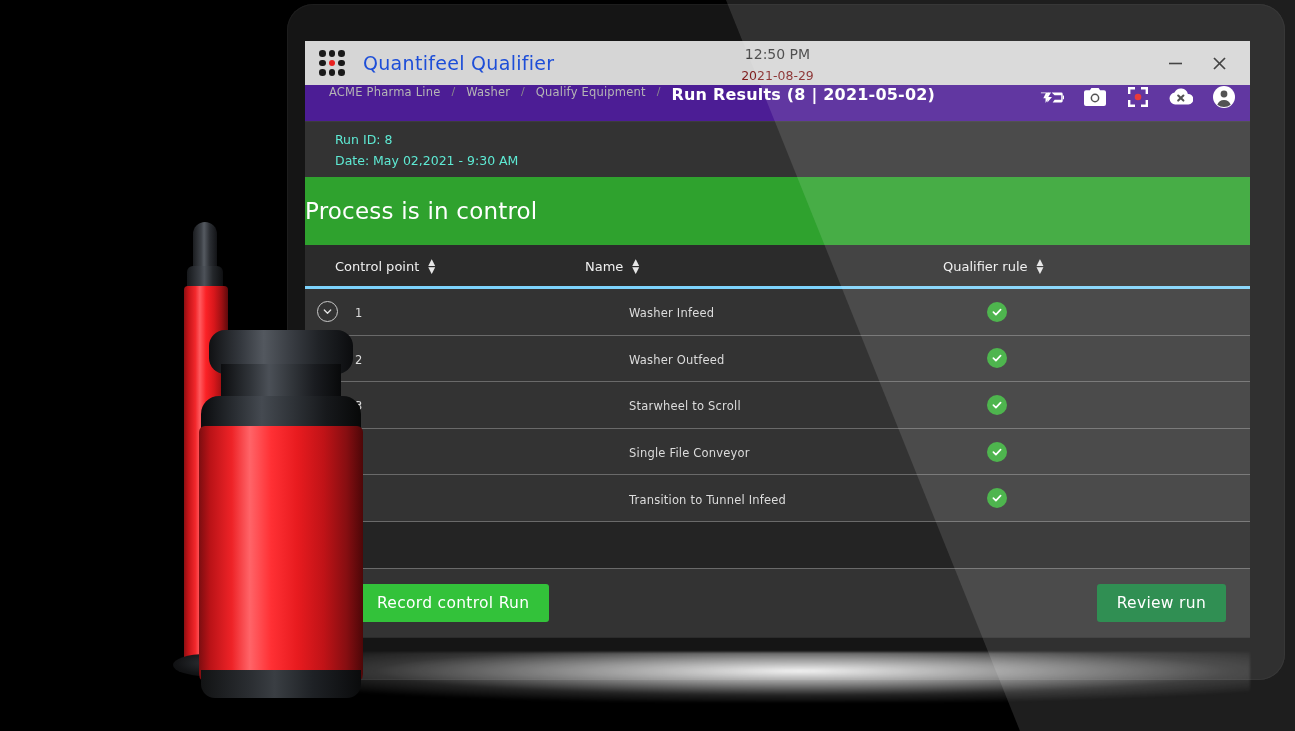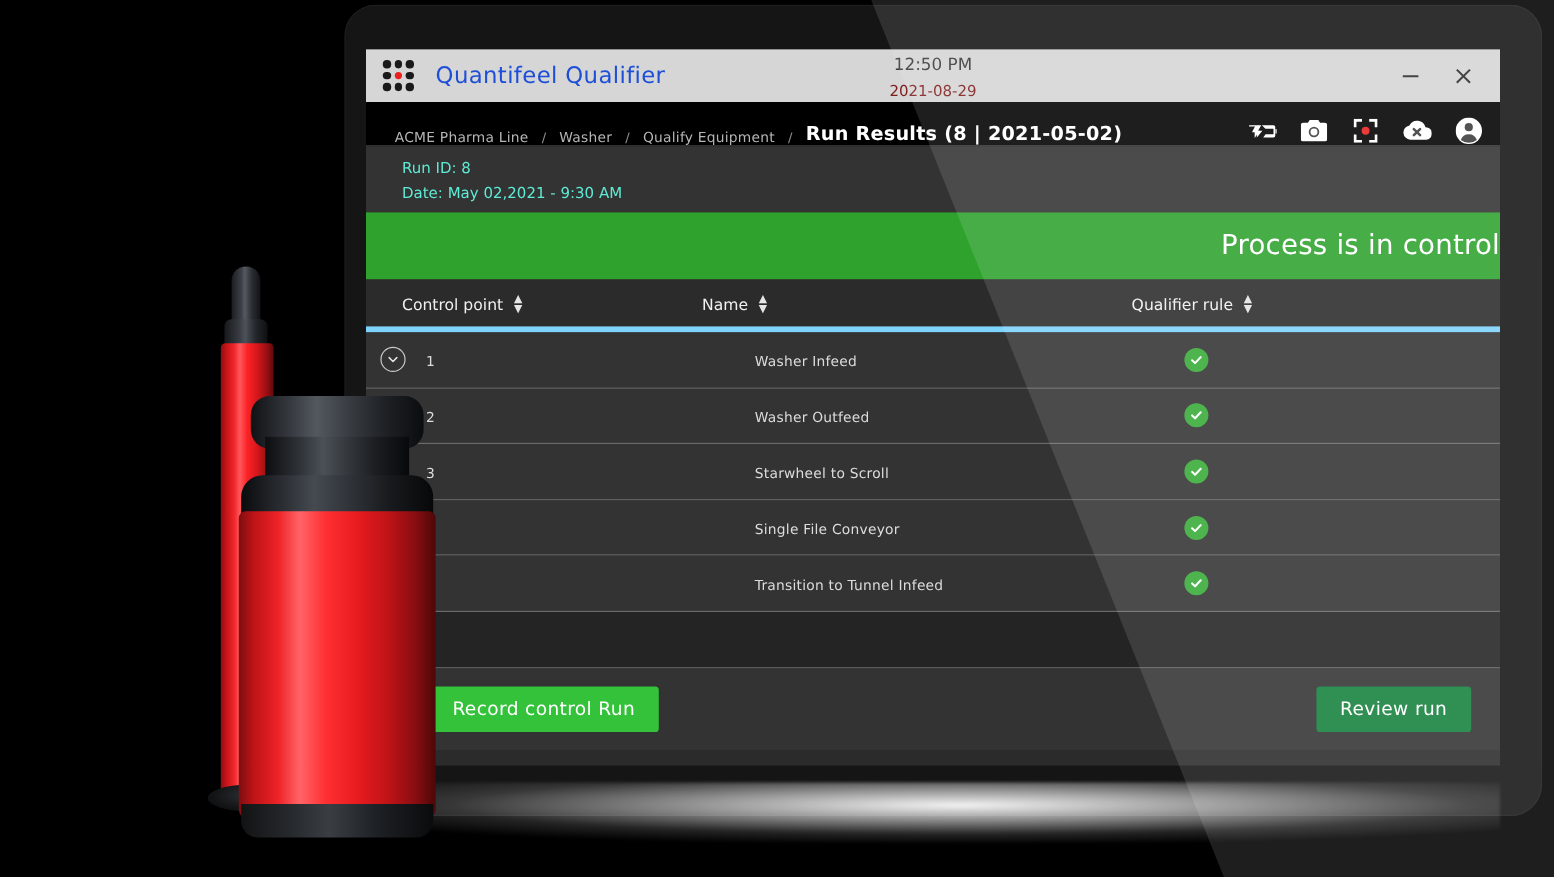--- a/index.html
+++ b/index.html
@@ -101,23 +101,23 @@
   .wbtn {
     width: 30px; height: 30px;
     display: flex; align-items: center; justify-content: center;
     color: #2b2b2b; font-size: 19px; line-height: 1; cursor: default;
   }
   .wbtn svg { display:block; }
 
   
   #breadcrumb-bar {
     height: 37px;
-    background: #000000;
+    background: #4c1d95;
     display: flex;
-    align-items: flex-end;
+    align-items: flex-start;
     padding: 0 14px 0 24px;
     border-bottom: 1px solid #3c3c3c;
   }
   .crumb { font-size: 11.5px; color: #b5b5b5; white-space: nowrap; letter-spacing: .2px; }
   .crumb.current { color: #ffffff; font-size: 16px; font-weight: bold; }
   .crumb-sep { font-size: 11px; color: #8c8c8c; margin: 0 11px; }
 
   #toolbar-icons { margin-left: auto; display: flex; align-items: center; gap: 19px; }
   .tbicon { width: 24px; height: 24px; display:flex; align-items:center; justify-content:center; color:#fff; }
   .tbicon svg { display:block; }
@@ -125,45 +125,45 @@
   
   #run-info {
     height: 55px;
     background: #333333;
     padding: 8px 0 0 30px;
   }
   #run-info div { font-size: 12.5px; color: #5eead4; line-height: 1.65; }
 
   
   #status-banner {
-    height: 56px;
+    height: 68px;
     background: #2fa22e;
     display: flex;
     align-items: center;
-    justify-content: flex-end;
+    justify-content: flex-start;
   }
   #status-banner span {
     font-size: 23px;
     color: #fff;
     letter-spacing: .2px;
   }
 
   
   #table { background: #2b2b2b; }
   .trow {
     display: flex;
     align-items: center;
     height: 46.6px;
     border-bottom: 1px solid #6a6a6a;
     background: #333333;
   }
   .trow.header {
     height: 44px;
     background: #2b2b2b;
-    border-bottom: 5px solid #7dd3fc;
+    border-bottom: 3px solid #7dd3fc;
   }
   .trow.empty { background:#242424; height: 47px; border-bottom: 1px solid #6a6a6a; }
 
   .c-expand { width: 44px; flex: 0 0 44px; display:flex; align-items:center; justify-content:center; }
   .c-point  { width: 280px; flex: 0 0 280px; padding-left: 6px; }
   .c-name   { width: 358px; flex: 0 0 358px; }
   .c-rule   { flex: 1 1 auto; }
 
   .trow.header .c-point { padding-left: 30px; }
   .trow.header .c-expand { width: 0; flex: 0 0 0; }

